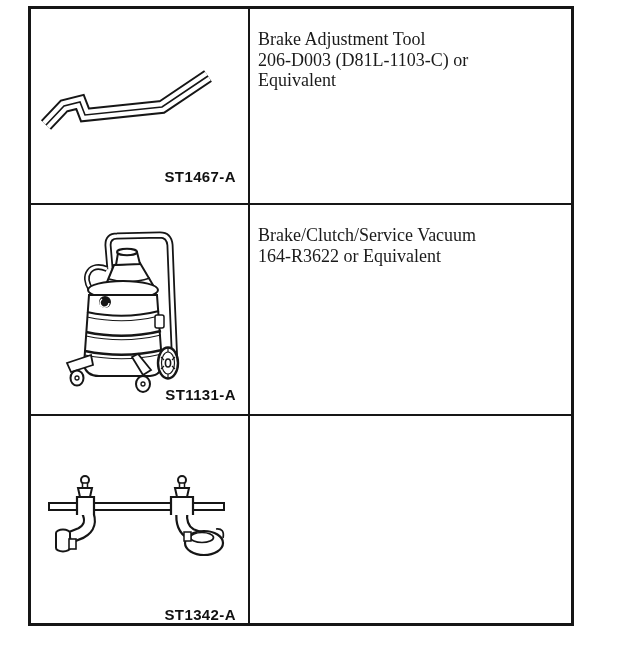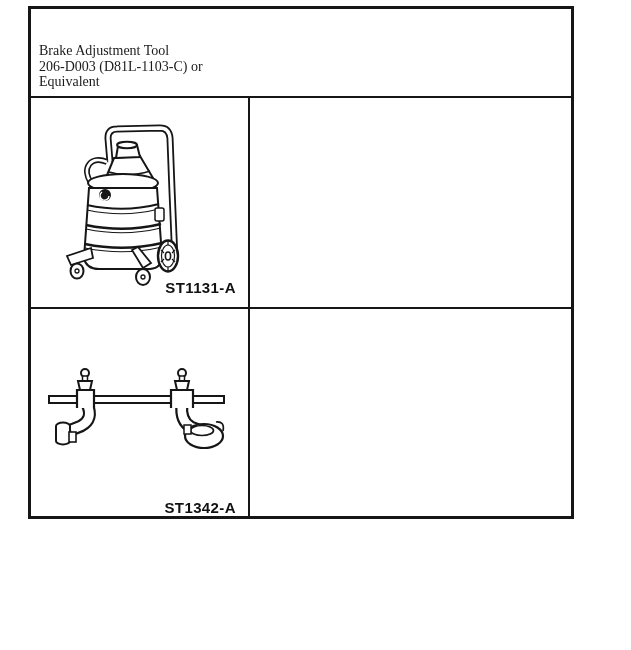--- a/index.html
+++ b/index.html
@@ -23,34 +23,42 @@
   .img-svg{display:block;width:219px;}
   .tool-id{
     position:absolute;right:12px;
     font-family:"Liberation Sans", sans-serif;font-weight:bold;
     font-size:15px;letter-spacing:0.4px;color:#111;
   }
   .row-1 .tool-id{bottom:18px;}
   .row-2 .tool-id{bottom:11px;}
   .row-3 .tool-id{bottom:0;}
   .text-cell{
-    flex:1;padding:18px 8px 6px 8px;
-    font-size:14px;line-height:1.13;
+    flex:1;padding:0 8px 6px 8px;
+    font-size:18px;line-height:1.13;
     white-space:pre-line;
   }
   svg .ln{stroke:#161616;fill:none;}
   svg .fw{fill:#ffffff;stroke:#161616;}
 </style>
 </head>
 <body>
 
 <div class="page">
   <div class="tool-table">
 
     <div class="row row-1">
+      <div class="img-cell">
+        <svg class="img-svg" viewBox="0 0 219 194" aria-hidden="true">
+          <path class="ln" d="M15,116 L33,97 L49,93 L54,106 L131,98 L177,67" stroke-width="14" stroke-linejoin="miter"></path>
+          <path d="M15,116 L33,97 L49,93 L54,106 L131,98 L177,67" stroke="#ffffff" fill="none" stroke-width="10"></path>
+          <path class="ln" d="M15,116 L33,97 L49,93 L54,106 L131,98 L177,67" stroke-width="1.6"></path>
+        </svg>
+        <span class="tool-id">ST1467-A</span>
+      </div>
       <div class="text-cell">
         <span>Brake Adjustment Tool
 206-D003 (D81L-1103-C) or
 Equivalent</span>
       </div>
     </div>
 
     <div class="row row-2">
       <div class="img-cell">
         <svg class="img-svg" viewBox="0 0 219 209" aria-hidden="true">
@@ -91,20 +99,24 @@
           <path class="fw" d="M60,150 L36,158 L40,167 L62,160 Z" stroke-width="1.8"></path>
           <ellipse class="fw" cx="46" cy="173" rx="6.5" ry="7.5" stroke-width="2"></ellipse>
           <circle class="fw" cx="46" cy="173" r="2" stroke-width="1.3"></circle>
 
           <path class="fw" d="M101,152 L112,170 L120,165 L107,149 Z" stroke-width="1.8"></path>
           <ellipse class="fw" cx="112" cy="179" rx="7" ry="8" stroke-width="2"></ellipse>
           <circle class="fw" cx="112" cy="179" r="2" stroke-width="1.3"></circle>
         </svg>
         <span class="tool-id">ST1131-A</span>
       </div>
+      <div class="text-cell">
+        <span>Brake/Clutch/Service Vacuum
+164-R3622 or Equivalent</span>
+      </div>
     </div>
 
     <div class="row row-3">
       <div class="img-cell">
         <svg class="img-svg" viewBox="0 0 219 207" aria-hidden="true">
 
           <rect class="fw" x="18" y="87" width="175" height="7" stroke-width="2"></rect>
 
           <path class="ln" d="M56,95 Q63,110 50,117 L40,121" stroke-width="13"></path>
           <path d="M56,95 Q63,110 50,117 L40,121" stroke="#ffffff" fill="none" stroke-width="8.5"></path>

